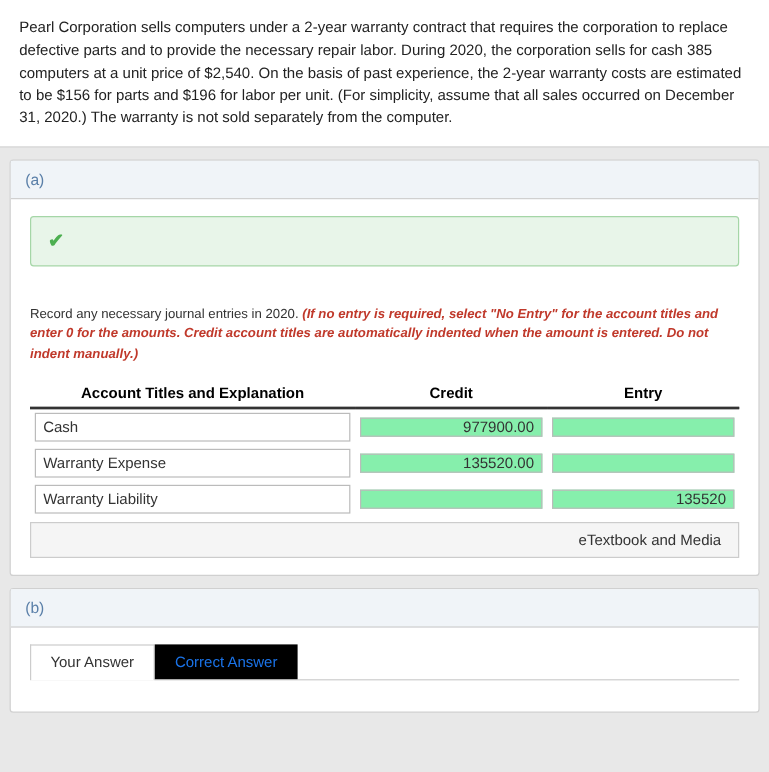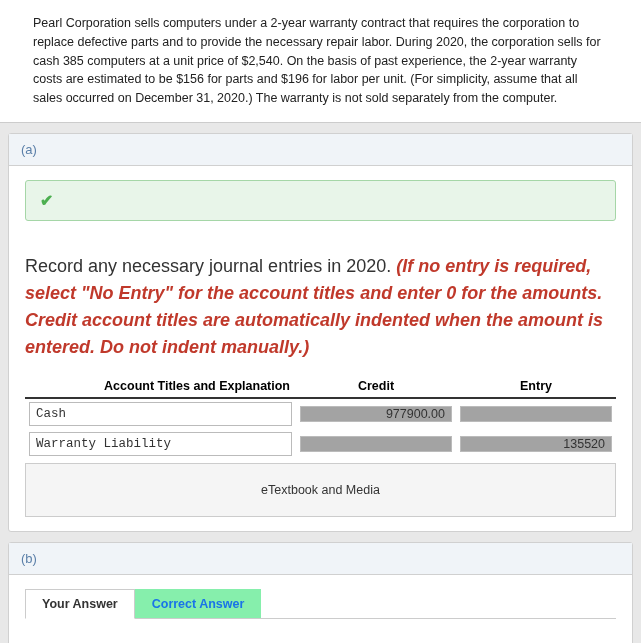--- a/index.html
+++ b/index.html
@@ -5,21 +5,21 @@
     * { box-sizing: border-box; margin: 0; padding: 0; }
     body {
       font-family: Arial, sans-serif;
       font-size: 13px;
       background: #e8e8e8;
       width: 641px;
       min-height: 643px;
     }
     .top-desc {
       background: #fff;
-      padding: 14px 33px;
+      padding: 14px 16px;
       font-size: 12.5px;
       line-height: 1.5;
       color: #222;
       border-bottom: 1px solid #ccc;
     }
     .section {
       background: #fff;
       margin: 10px 8px;
       border: 1px solid #d0d0d0;
       border-radius: 3px;
@@ -45,37 +45,37 @@
       color: #2e7d32;
       font-size: 13px;
       margin-bottom: 14px;
     }
     .check-icon {
       color: #4caf50;
       font-size: 16px;
       font-weight: bold;
     }
     .instruction {
-      font-size: 18px;
+      font-size: 11px;
       color: #333;
       margin-bottom: 14px;
       line-height: 1.5;
       margin-top: 32px;
     }
     .instruction .bold-red {
       color: #c0392b;
       font-style: italic;
       font-weight: bold;
     }
     .journal-table {
       width: 100%;
       border-collapse: collapse;
     }
     .journal-table th {
-      text-align: right;
+      text-align: center;
       font-weight: bold;
       font-size: 12.5px;
       padding: 4px 6px;
       border-bottom: 2px solid #333;
     }
     .journal-table th.debit-col,
     .journal-table th.credit-col {
       text-align: center;
       width: 160px;
     }
@@ -83,44 +83,43 @@
       padding: 3px 4px;
       vertical-align: middle;
     }
     .account-input {
       width: 100%;
       border: 1px solid #bbb;
       padding: 4px 6px;
       font-size: 12.5px;
       background: #fff;
       color: #333;
-      font-family: Liberation Mono, monospace;
     }
     .amount-input {
       width: 100%;
       border: 1px solid #bbb;
       padding: 0 6px;
       font-size: 12.5px;
       text-align: right;
-      background: #a3a3a3;
+      background: #86efac;
       color: #333;
     }
     .debit-cell, .credit-cell {
       width: 155px;
       text-align: right;
     }
     .footer-btn {
       background: #f5f5f5;
       border: 1px solid #ccc;
-      padding: 19px 14px;
+      padding: 7px 14px;
       font-size: 12.5px;
       cursor: pointer;
       color: #333;
       width: 100%;
-      text-align: center;
+      text-align: right;
       display: block;
       margin-top: 4px;
     }
     .footer-btn:first-child {
       margin-top: 12px;
     }
     .attempts-row {
       text-align: right;
       font-size: 12.5px;
       color: #333;
@@ -133,32 +132,31 @@
       margin-bottom: 12px;
     }
     .tab {
       padding: 7px 16px;
       font-size: 12.5px;
       cursor: pointer;
       border: 1px solid transparent;
       border-bottom: none;
       background: #f5f5f5;
       color: #333;
-      font-weight: bold;
     }
     .tab.active {
       background: #fff;
       border-color: #ccc;
       border-bottom: 1px solid #fff;
       margin-bottom: -1px;
       color: #333;
     }
     .tab.correct-answer {
       color: #1a73e8;
-      background: #86efac;
+      background: #000000;
       border-color: transparent;
     }
   </style>
 </head>
 <body>
 
 <div class="top-desc">
   <span>Pearl Corporation sells computers under a 2-year warranty contract that requires the corporation to replace defective parts and to provide the necessary repair labor. During 2020, the corporation sells for cash 385 computers at a unit price of $2,540. On the basis of past experience, the 2-year warranty costs are estimated to be $156 for parts and $196 for labor per unit. (For simplicity, assume that all sales occurred on December 31, 2020.) The warranty is not sold separately from the computer.</span>
 </div>
 
@@ -184,20 +182,25 @@
           <th class="credit-col">Entry</th>
         </tr>
       </thead>
       <tbody id="journal-tbody">
       <tr>
             <td><input type="text" class="account-input" value="Cash" style=""></td>
             <td class="debit-cell"><input type="text" class="amount-input" value="977900.00" style=""></td>
             <td class="credit-cell"><input type="text" class="amount-input" style=""></td>
           </tr>
           <tr>
+            <td><input type="text" class="account-input" value="Warranty Expense" style=""></td>
+            <td class="debit-cell"><input type="text" class="amount-input" value="135520.00" style=""></td>
+            <td class="credit-cell"><input type="text" class="amount-input" style=""></td>
+          </tr>
+          <tr>
             <td><input type="text" class="account-input" value="Warranty Liability" style=""></td>
             <td class="debit-cell"><input type="text" class="amount-input" style=""></td>
             <td class="credit-cell"><input type="text" class="amount-input" value="135520" style=""></td>
           </tr>
         </tbody>
     </table>
 
     <button class="footer-btn">eTextbook and Media</button>
 
 

